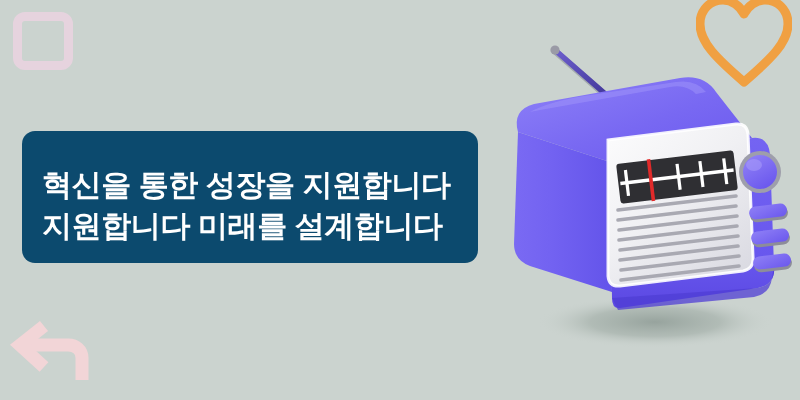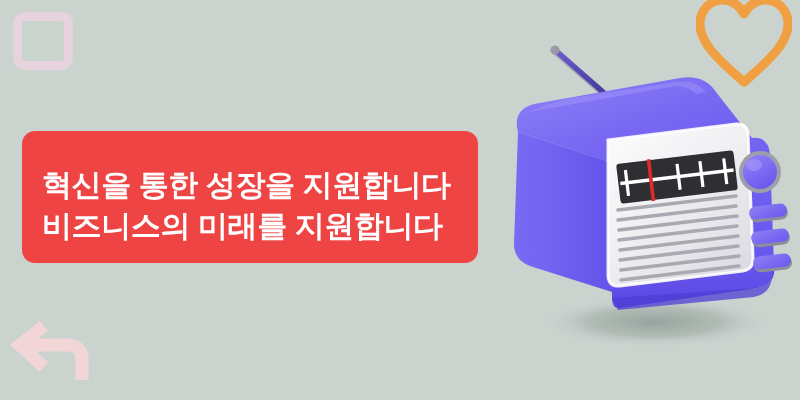--- a/index.html
+++ b/index.html
@@ -46,21 +46,21 @@
     height: 100px;
   }
 
   
   #headline-banner {
     position: absolute;
     left: 22px;
     top: 131px;
     width: 456px;
     height: 132px;
-    background: #ef4444;
+    background: #0c4a6e;
     border-radius: 13px;
     box-sizing: border-box;
     display: flex;
     flex-direction: column;
     justify-content: center;
     padding: 16px 20px 0 20px;
   }
   .headline-line {
     color: #ffffff;
     font-size: 30px;
@@ -95,21 +95,21 @@
 
   <div id="deco-arrow">
     <svg viewBox="0 0 130 100" width="130" height="100" aria-hidden="true">
       <path d="M78 80 L78 58 C78 50 72 45 64 45 L22 45" fill="none" stroke="#f2d5d7" stroke-width="13" stroke-linecap="butt"></path>
       <path d="M40 26 L16 45 L40 67" fill="none" stroke="#f2d5d7" stroke-width="13" stroke-linecap="butt" stroke-linejoin="miter"></path>
     </svg>
   </div>
 
   <div id="headline-banner">
     <div class="headline-line">혁신을 통한 성장을 지원합니다</div>
-    <div class="headline-line">비즈니스의 미래를 지원합니다</div>
+    <div class="headline-line">지원합니다 미래를 설계합니다</div>
   </div>
 
   <div id="radio-illustration">
     <svg id="radio-svg" viewBox="0 0 300 340" aria-hidden="true">
       <defs>
         <linearGradient id="gradTop" x1="0" y1="0" x2="1" y2="1">
           <stop offset="0%" stop-color="#8e81f8"></stop>
           <stop offset="55%" stop-color="#7868f2"></stop>
           <stop offset="100%" stop-color="#6a58ee"></stop>
         </linearGradient>

